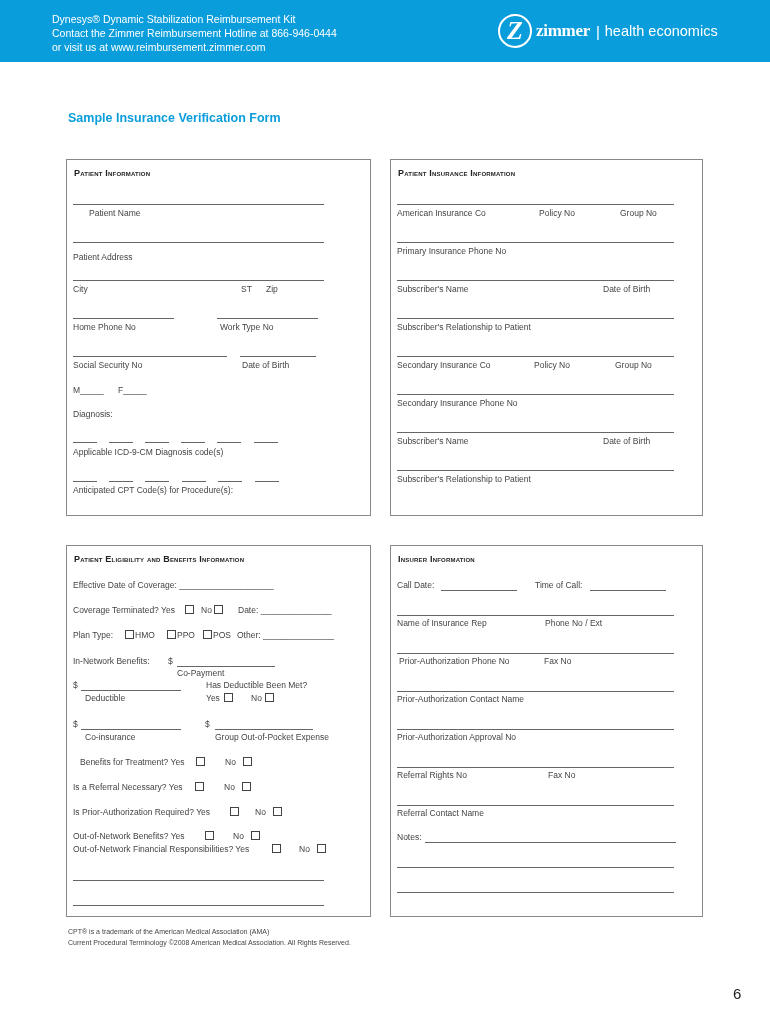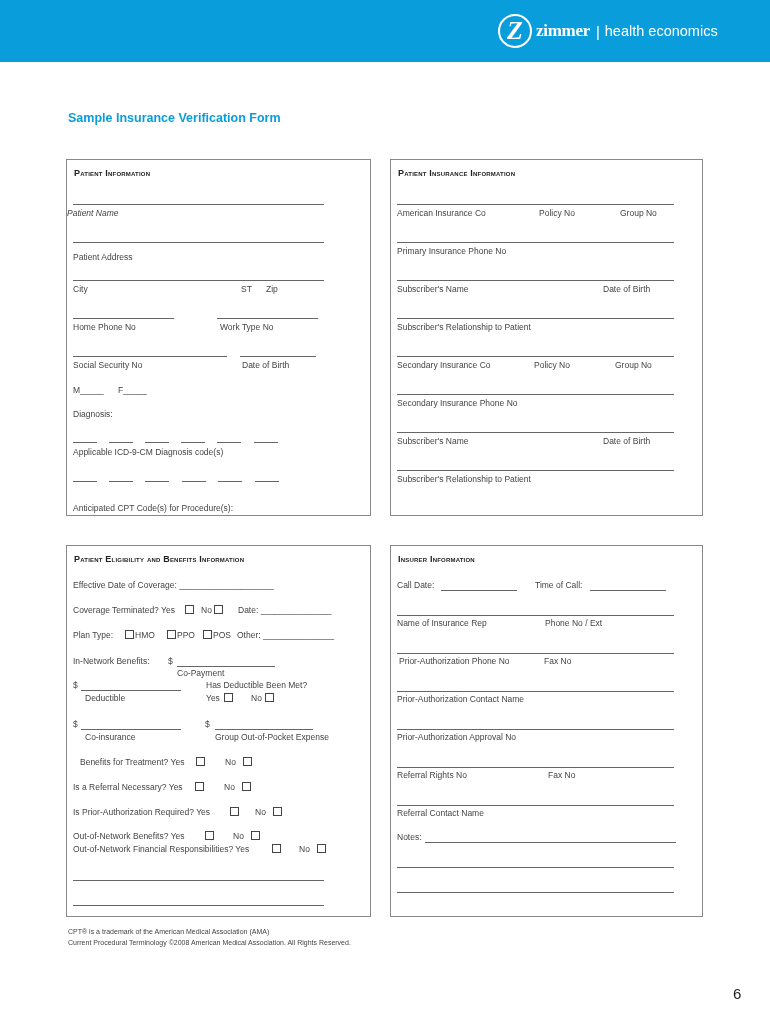--- a/index.html
+++ b/index.html
@@ -23,35 +23,40 @@
   .line { position: absolute; height: 1px; background: #666; }
   .chk { position: absolute; width: 9px; height: 9px; border: 1px solid #444; background: #fff; }
 
   .footnote { position: absolute; left: 68px; top: 926px; font-size: 7px; line-height: 11px; color: #444; }
   .page-num { position: absolute; left: 733px; top: 985px; font-size: 15px; color: #222; }
 </style>
 </head>
 <body>
 
 <div class="banner">
+  <div class="banner-lines">
+    <div>Dynesys® Dynamic Stabilization Reimbursement Kit</div>
+    <div>Contact the Zimmer Reimbursement Hotline at 866-946-0444</div>
+    <div>or visit us at www.reimbursement.zimmer.com</div>
+  </div>
   <div class="logo">
     <div class="logo-mark">Z</div>
     <span class="logo-word">zimmer</span>
     <span class="logo-sep">|</span>
     <span class="logo-sub">health economics</span>
   </div>
 </div>
 
 <div class="page-title">Sample Insurance Verification Form</div>
 
 <div class="box" style="left:66px;top:159px;width:305px;height:357px;">
   <div class="box-head">Patient Information</div>
 
   <div class="line" style="left:6px;top:44px;width:251px;"></div>
-  <div class="lbl" style="left:0;top:48px;font-style:italic;">Patient Name</div>
+  <div class="lbl" style="left:22px;top:48px;">Patient Name</div>
 
   <div class="line" style="left:6px;top:82px;width:251px;"></div>
   <div class="lbl" style="left:6px;top:92px;">Patient Address</div>
 
   <div class="line" style="left:6px;top:120px;width:251px;"></div>
   <div class="lbl" style="left:6px;top:124px;">City</div>
   <div class="lbl" style="left:174px;top:124px;">ST</div>
   <div class="lbl" style="left:199px;top:124px;">Zip</div>
 
   <div class="line" style="left:6px;top:158px;width:101px;"></div>
@@ -76,21 +81,21 @@
   <div class="line" style="left:150px;top:282px;width:24px;"></div>
   <div class="line" style="left:187px;top:282px;width:24px;"></div>
   <div class="lbl" style="left:6px;top:287px;">Applicable ICD-9-CM Diagnosis code(s)</div>
 
   <div class="line" style="left:6px;top:321px;width:24px;"></div>
   <div class="line" style="left:42px;top:321px;width:24px;"></div>
   <div class="line" style="left:78px;top:321px;width:24px;"></div>
   <div class="line" style="left:115px;top:321px;width:24px;"></div>
   <div class="line" style="left:151px;top:321px;width:24px;"></div>
   <div class="line" style="left:188px;top:321px;width:24px;"></div>
-  <div class="lbl" style="left:6px;top:343px;">Anticipated CPT Code(s) for Procedure(s):</div>
+  <div class="lbl" style="left:6px;top:325px;">Anticipated CPT Code(s) for Procedure(s):</div>
 </div>
 
 <div class="box" style="left:390px;top:159px;width:313px;height:357px;">
   <div class="box-head">Patient Insurance Information</div>
 
   <div class="line" style="left:6px;top:44px;width:277px;"></div>
   <div class="lbl" style="left:6px;top:48px;">American Insurance Co</div>
   <div class="lbl" style="left:148px;top:48px;">Policy No</div>
   <div class="lbl" style="left:229px;top:48px;">Group No</div>
 

